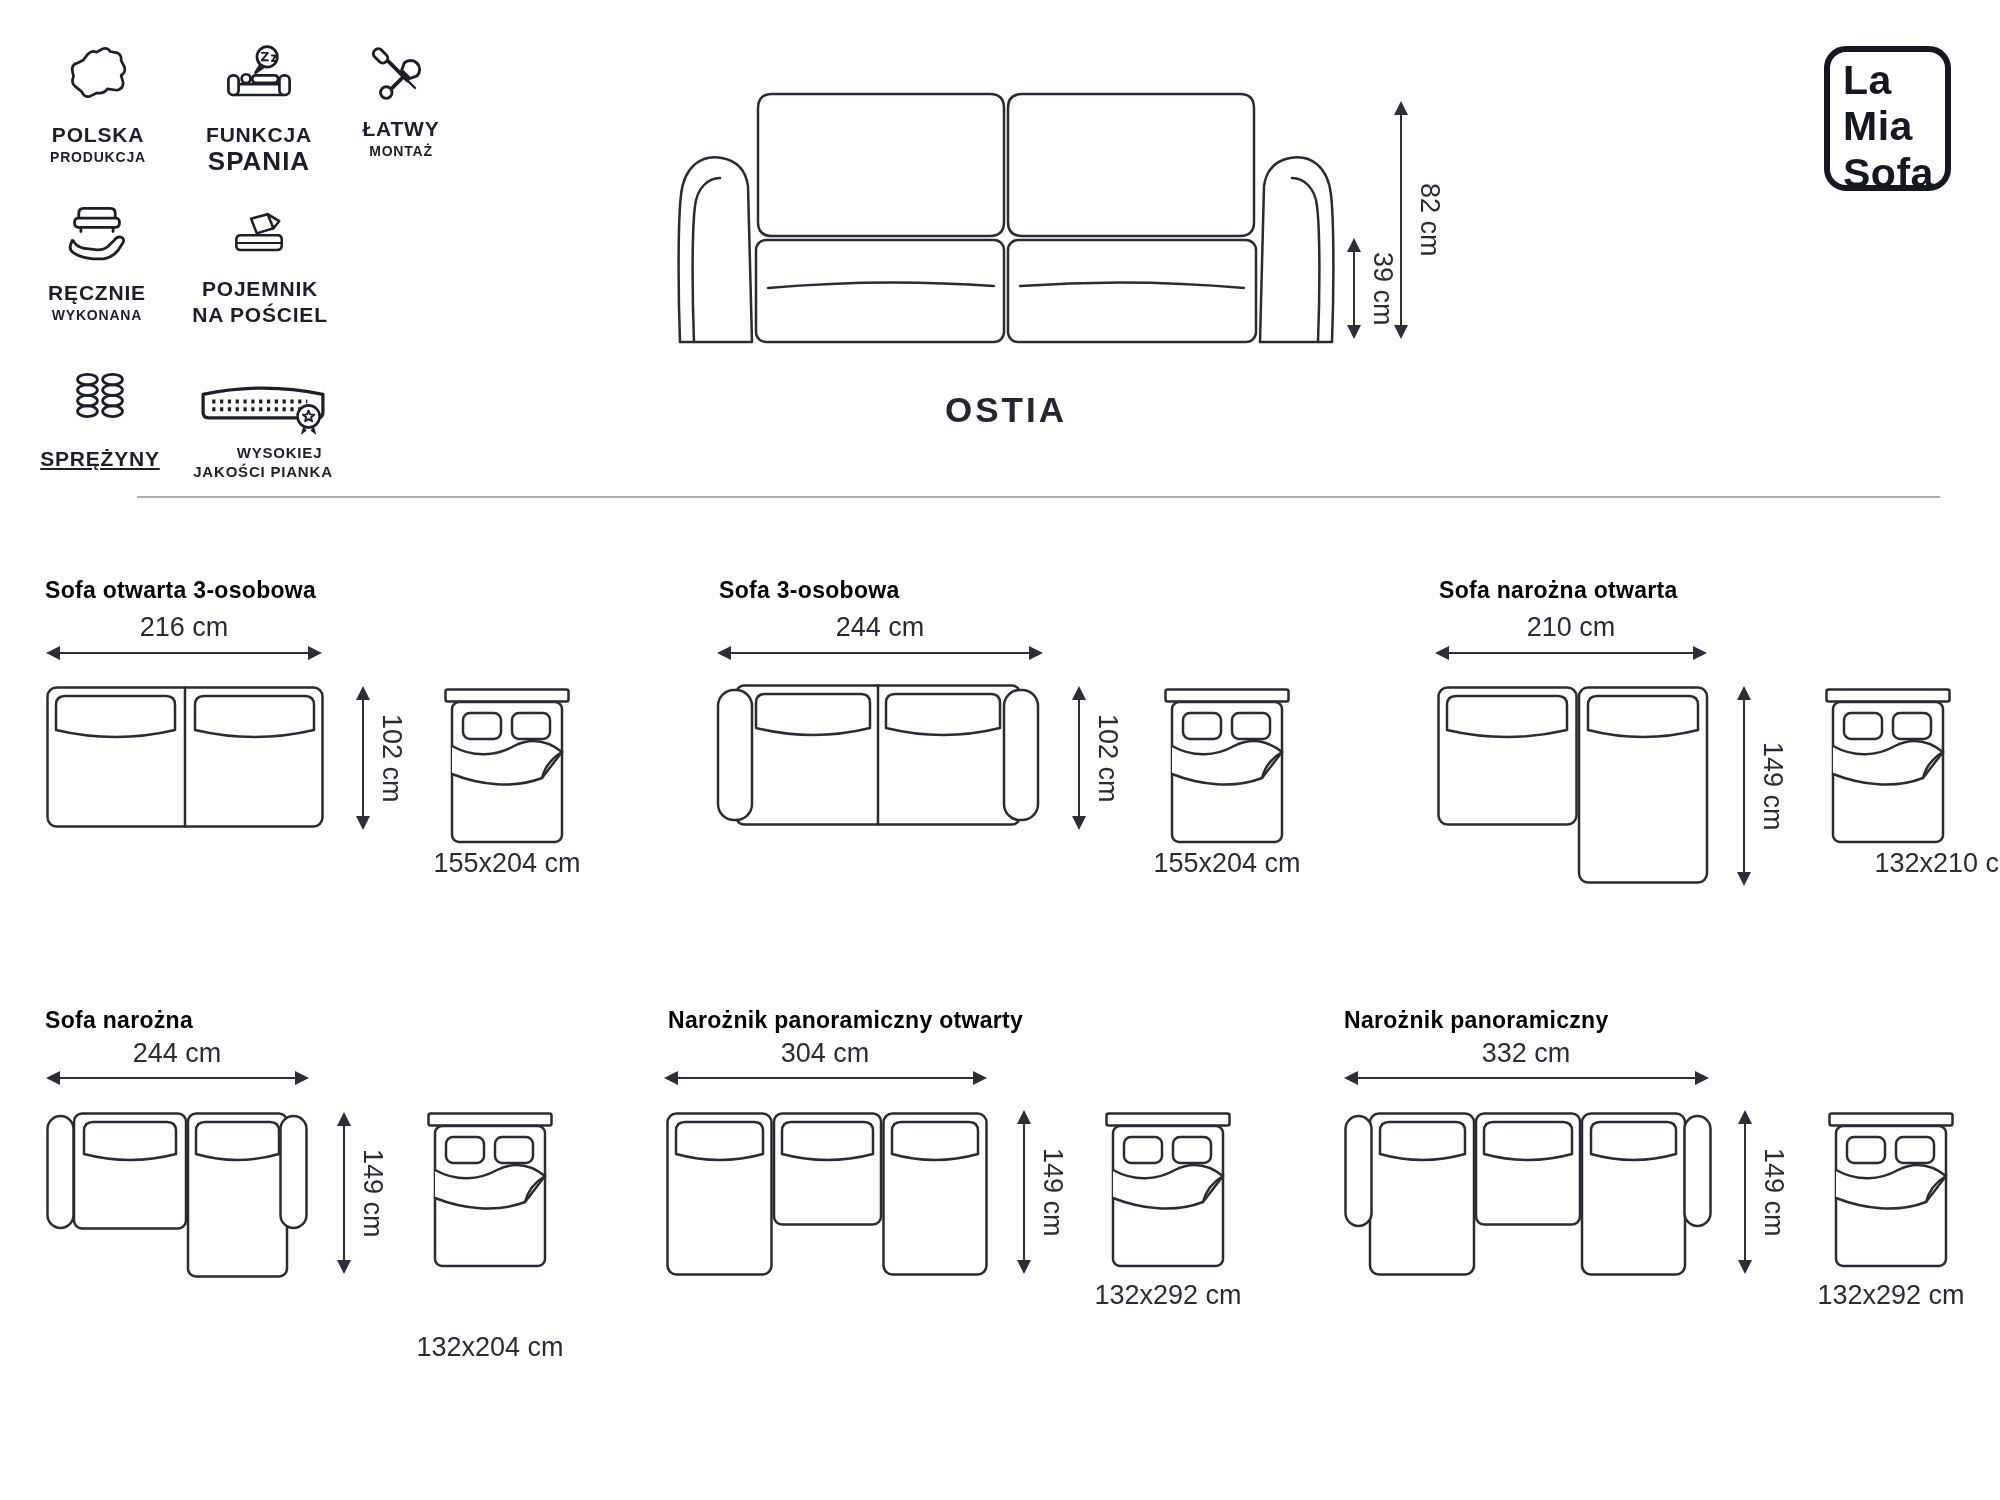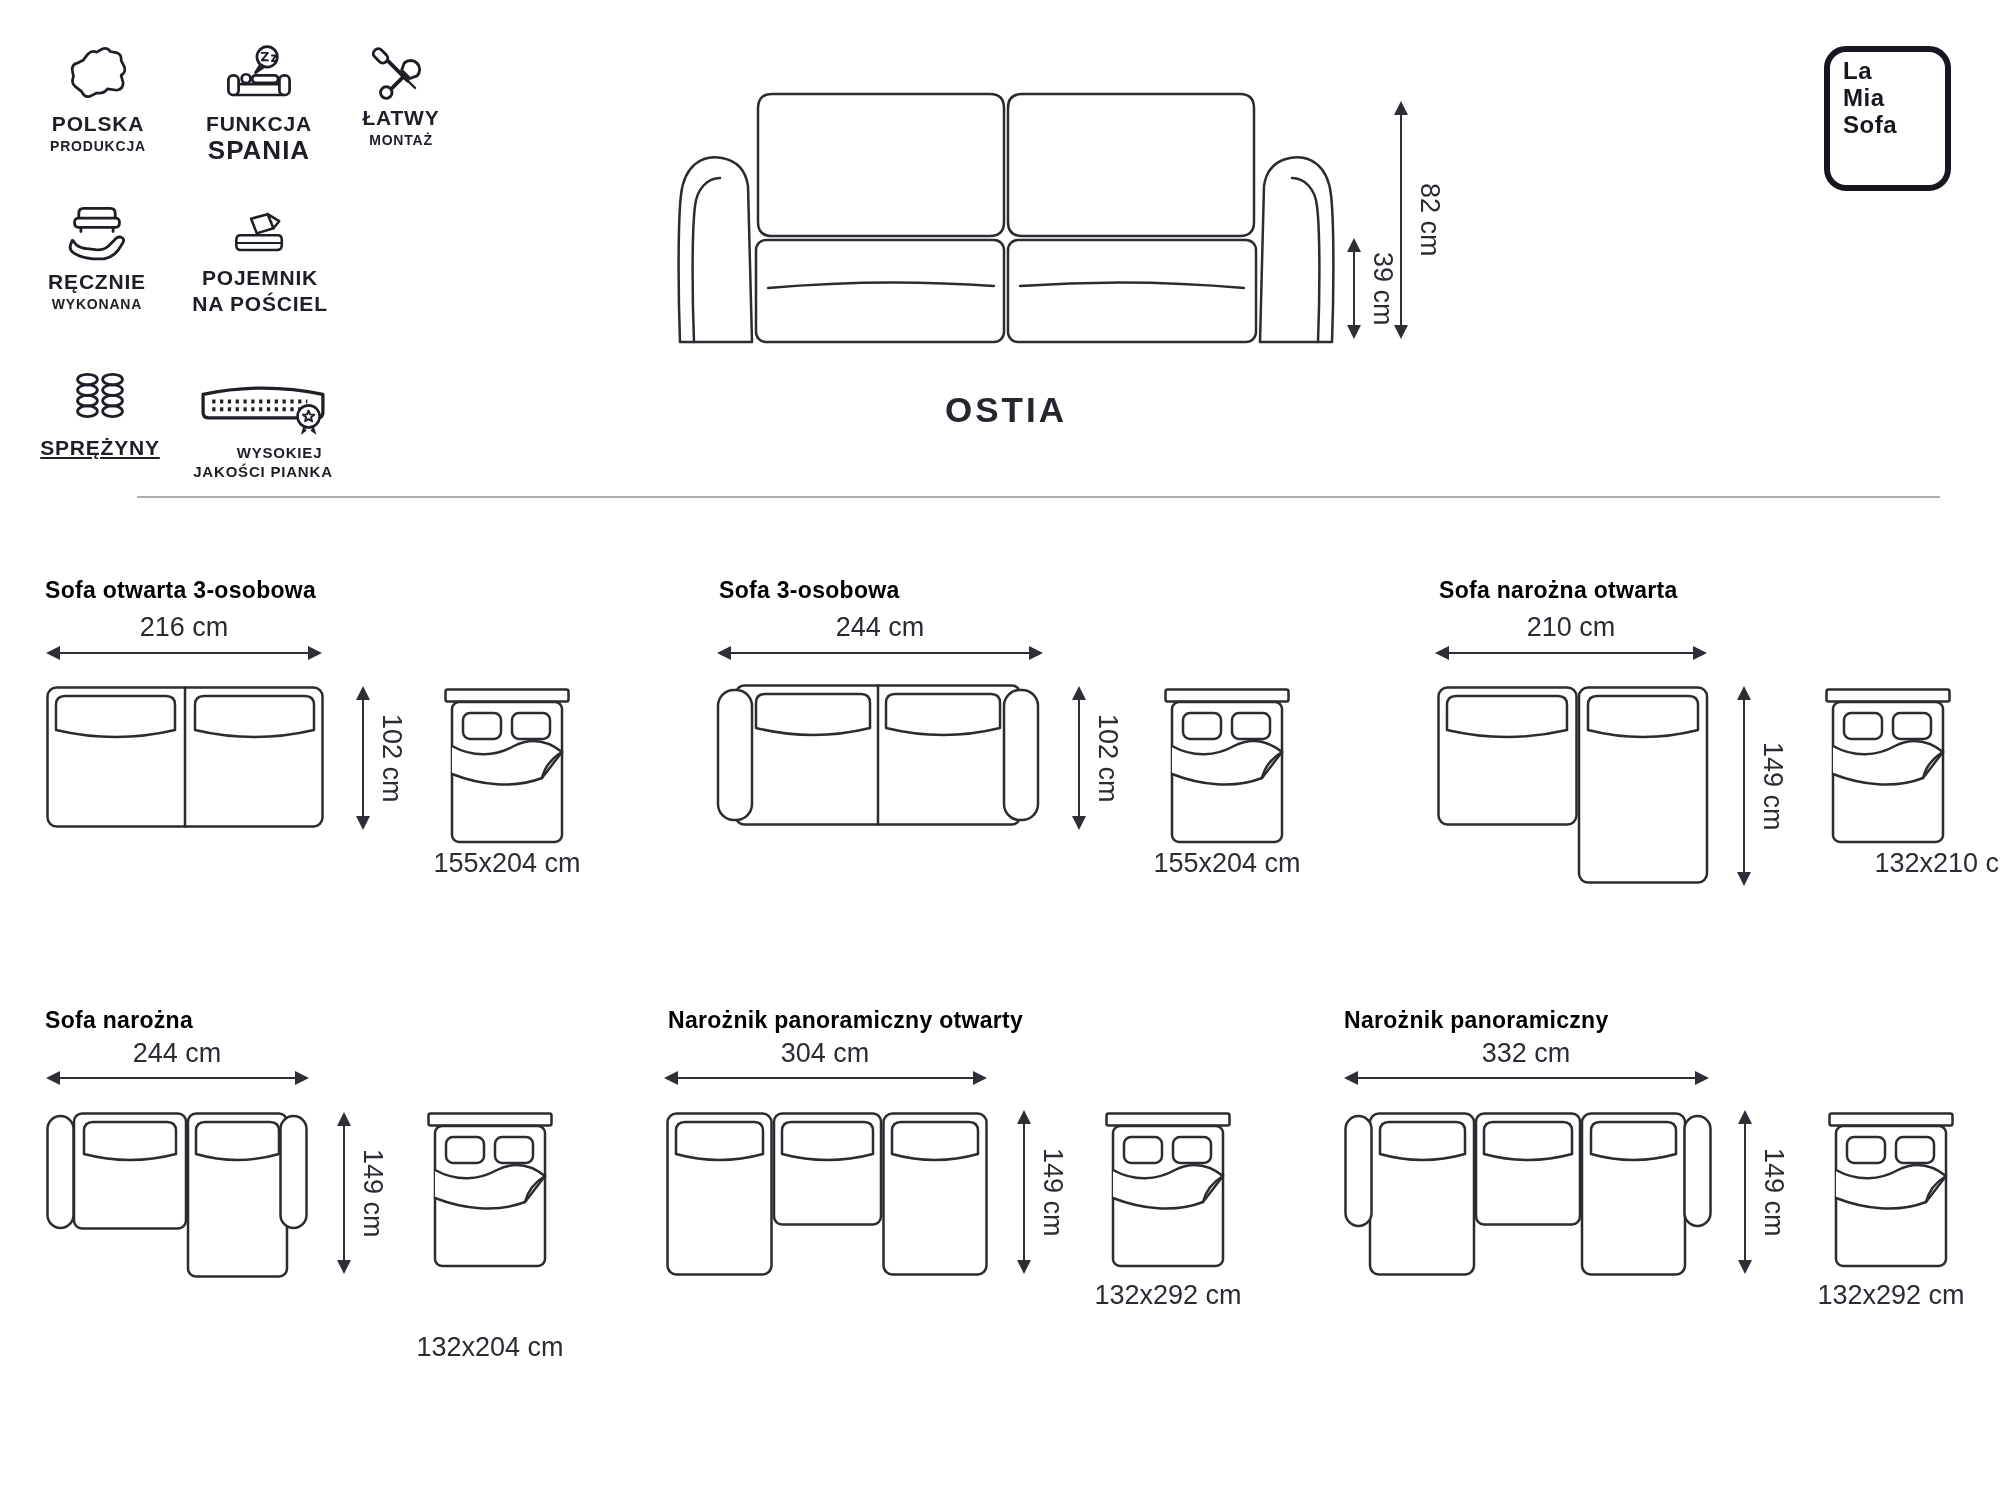--- a/index.html
+++ b/index.html
@@ -2,31 +2,31 @@
 <html><head>
 <meta charset="utf-8">
 <style>
   html,body{margin:0;padding:0;background:#fff;}
   body{width:2000px;height:1500px;font-family:"Liberation Sans", sans-serif;}
   .canvas{position:relative;width:2000px;height:1500px;background:#fff;overflow:hidden;color:#26262e;}
 
   
   .feature{position:absolute;display:flex;flex-direction:column;align-items:center;text-align:center;color:#1e1e27;}
   .feature svg{display:block;}
-  .f-big{font-size:21px;font-weight:bold;letter-spacing:.8px;line-height:1.18;white-space:nowrap;}
+  .f-big{font-size:21px;font-weight:bold;letter-spacing:.8px;line-height:1.18;margin-top:11px;white-space:nowrap;}
   .f-small{font-size:14px;font-weight:bold;letter-spacing:.8px;line-height:1.35;white-space:nowrap;}
   .feat-sleep .f-small{font-size:26px;letter-spacing:1px;line-height:1.05;}
   .feat-storage .f-small{font-size:21px;letter-spacing:.8px;line-height:1.2;}
   .feat-foam .f-big{font-size:15px;margin-top:8px;margin-left:33px;}
   .feat-foam .f-small{font-size:15px;}
 
   
   .logo{position:absolute;left:1824px;top:46px;width:127px;height:145px;border:6px solid #17171f;border-radius:22px;
         box-sizing:border-box;padding:5px 0 0 13px;color:#17171f;}
-  .logo span{display:block;font-size:24px;font-weight:bold;line-height:1.13;letter-spacing:.5px;}
+  .logo span{display:block;font-size:41px;font-weight:bold;line-height:1.13;letter-spacing:.5px;}
 
   
   .product-name{position:absolute;left:1006px;top:390px;transform:translateX(-50%);
         font-size:35px;font-weight:bold;letter-spacing:3px;color:#26262e;}
   .divider{position:absolute;left:137px;top:496px;width:1803px;height:2px;background:#aeaeae;}
 
   
   .harrow{position:absolute;height:0;border-top:2px solid #2e2e36;}
   .harrow::before{content:"";position:absolute;left:-2px;top:-8px;width:0;height:0;
       border-top:7px solid transparent;border-bottom:7px solid transparent;border-right:14px solid #2e2e36;}

